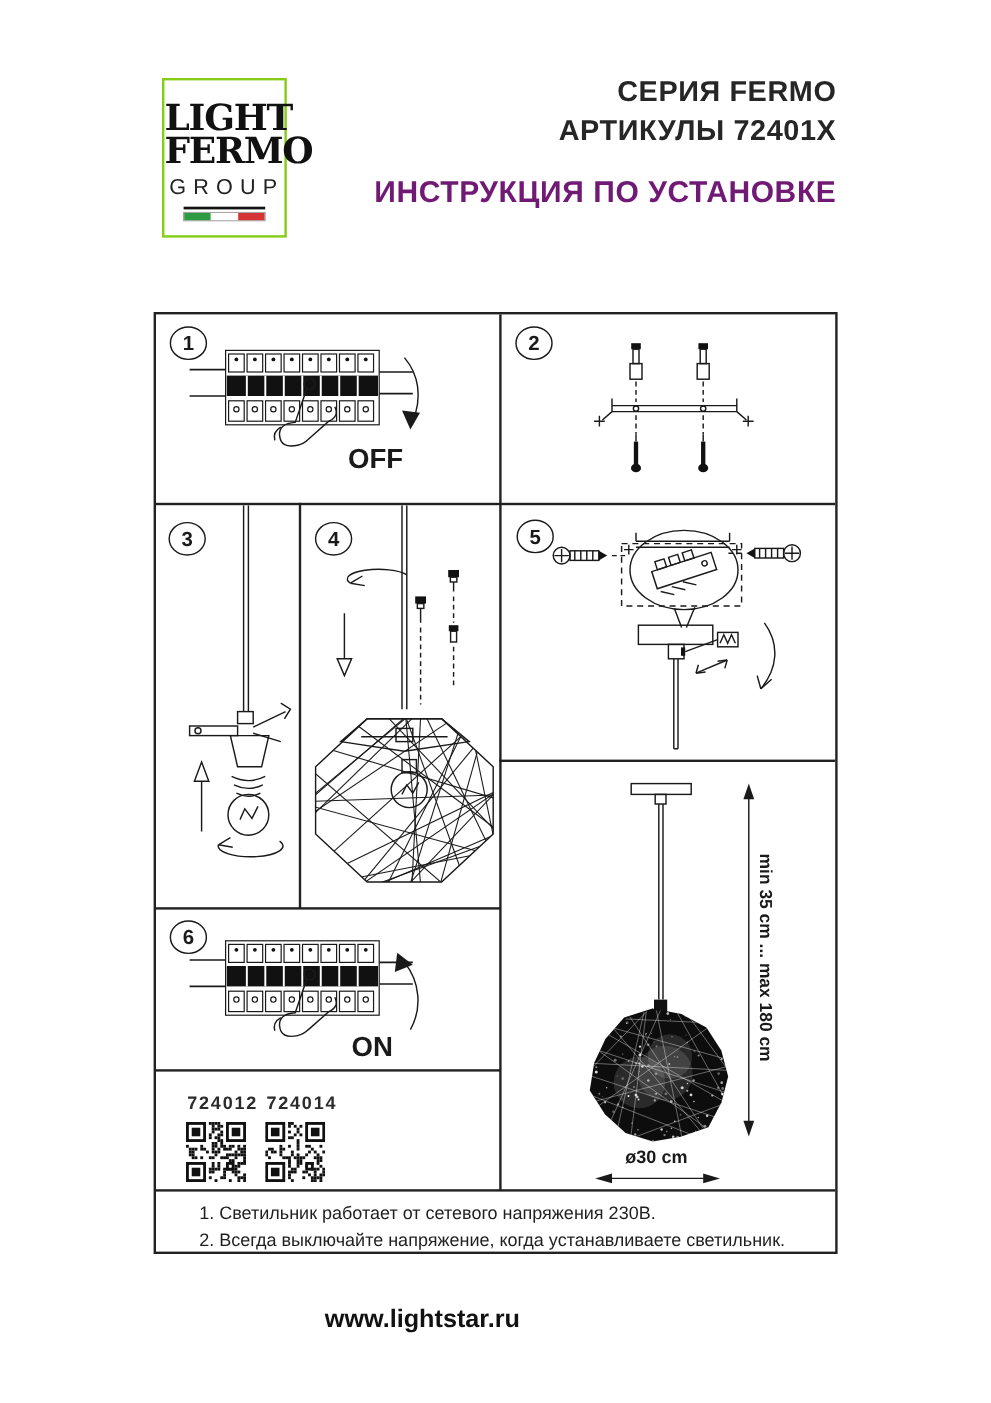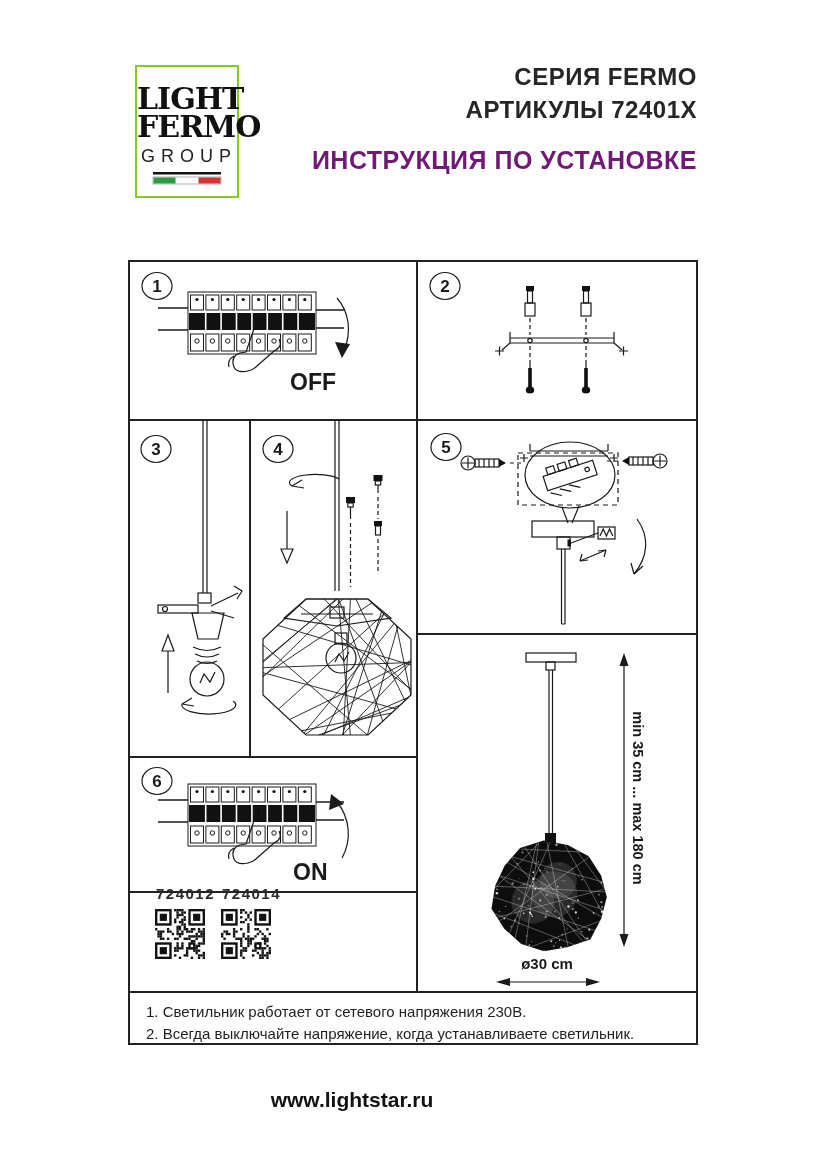--- a/index.html
+++ b/index.html
@@ -21,21 +21,21 @@
   .grid{position:absolute;left:128px;top:260px;width:570px;height:785px;
         border:2px solid #222;box-sizing:border-box;background:#fff;}
   .panel{position:absolute;box-sizing:border-box;}
   .hline,.vline{position:absolute;background:#222;}
   svg{display:block;}
   .sketch{stroke:#1a1a1a;fill:none;stroke-width:1.2;}
   
   .qr-label{position:absolute;font-size:15px;font-weight:bold;letter-spacing:1.5px;color:#2b2b2b;}
   
   .notes{position:absolute;left:0;top:730px;width:570px;height:53px;box-sizing:border-box;
-         padding:9px 10px 0 16px;font-size:15px;line-height:22px;color:#1f1f1f;}
+         padding:9px 10px 0 36px;font-size:15px;line-height:22px;color:#1f1f1f;}
   
   .footer{position:absolute;left:0;top:1088px;width:704px;text-align:center;
           font-size:21px;font-weight:bold;color:#111;}
 </style>
 </head>
 <body>
 
 <div class="page">
 
   <div class="logo-box">
@@ -370,21 +370,21 @@
           <path d="M104,94 q-7,4 -5,11" class="sketch"></path>
         </g>
         <g>
           <path d="M212,100 c10,-18 8,-40 -5,-56" class="sketch" stroke-width="1.4"></path>
           <polygon points="201,36 199,52 214,46" fill="#1a1a1a"></polygon>
         </g>
         <text x="163" y="122" font-size="23" font-weight="bold" fill="#1a1a1a">ON</text>
       </svg>
     </div>
 
-    <div class="panel" style="left:0;top:611px;width:286px;height:74px">
+    <div class="panel" style="left:0;top:637px;width:286px;height:74px">
       <div class="qr-label" style="left:26px;top:12px">724012</div>
       <div class="qr-label" style="left:92px;top:12px">724014</div>
       <svg style="position:absolute;left:25px;top:36px" width="50" height="50">
           <g>
             <rect x="19.047619047619047" y="0" width="2.380952380952381" height="2.380952380952381" fill="#111"></rect>
             <rect x="21.428571428571427" y="0" width="2.380952380952381" height="2.380952380952381" fill="#111"></rect>
             <rect x="23.80952380952381" y="0" width="2.380952380952381" height="2.380952380952381" fill="#111"></rect>
             <rect x="26.19047619047619" y="0" width="2.380952380952381" height="2.380952380952381" fill="#111"></rect>
             <rect x="21.428571428571427" y="2.380952380952381" width="2.380952380952381" height="2.380952380952381" fill="#111"></rect>
             <rect x="26.19047619047619" y="2.380952380952381" width="2.380952380952381" height="2.380952380952381" fill="#111"></rect>

